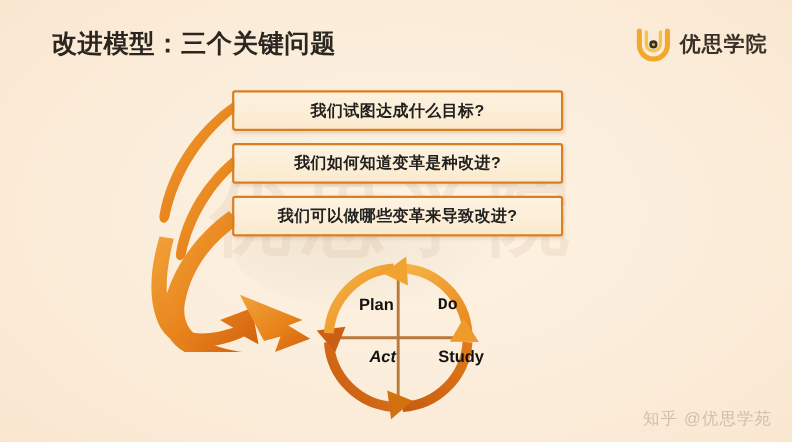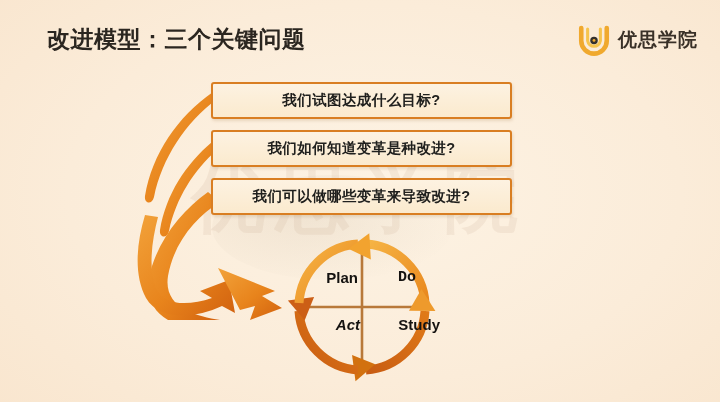--- a/index.html
+++ b/index.html
@@ -239,14 +239,15 @@
         <path d="M76 34 L 88 11 L 101 34 Z" fill="#f2a32f" transform="rotate(26 88 23)"></path>
       </g>
     </svg>
 
     <div class="cycle-label" id="cycle-label-plan">Plan</div>
     <div class="cycle-label" id="cycle-label-do">Do</div>
     <div class="cycle-label" id="cycle-label-study">Study</div>
     <div class="cycle-label" id="cycle-label-act">Act</div>
   </div>
 
+  <div class="corner-watermark">知乎 @优思学苑</div>
 
 </div>
 
 </body></html>

